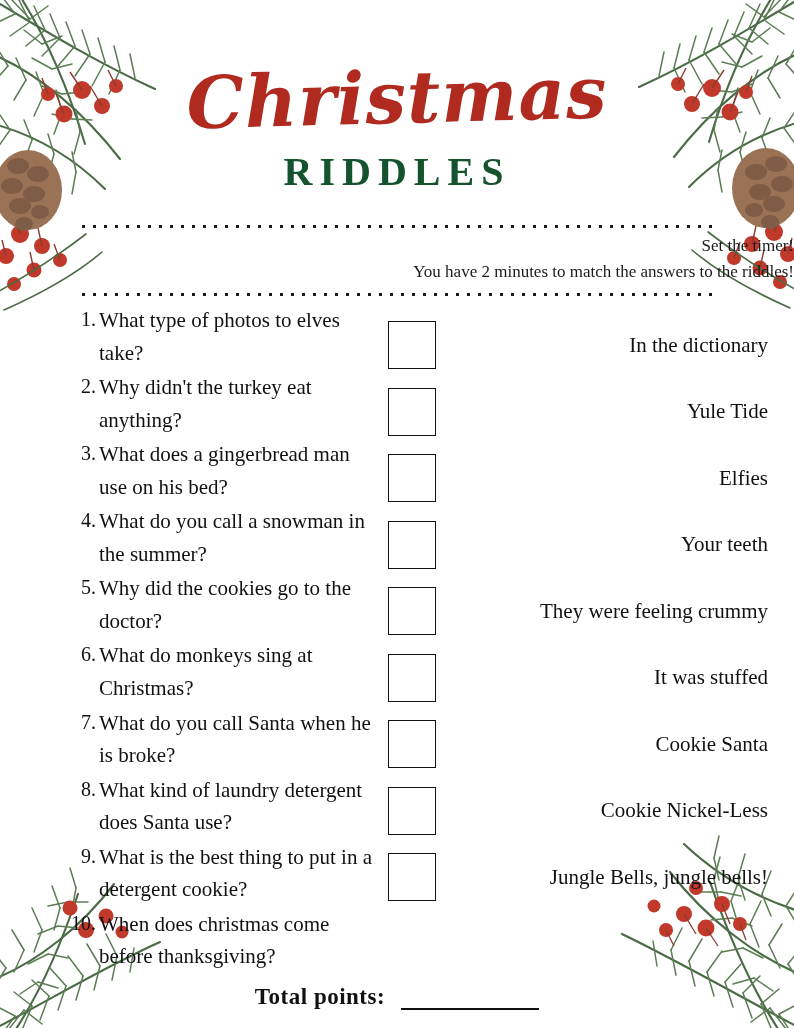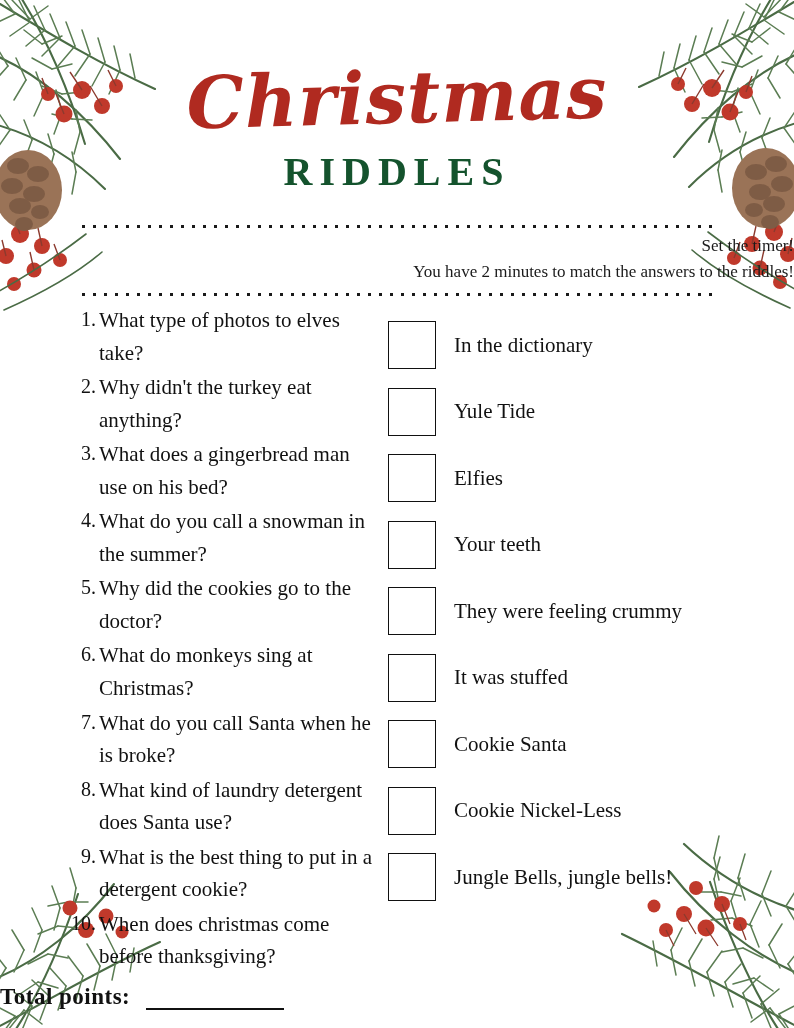--- a/index.html
+++ b/index.html
@@ -122,20 +122,21 @@
   .answers {
     width: 390px;
     padding-left: 10px;
     box-sizing: border-box;
     padding-top: 8px;
   }
   .answer-row {
     display: flex;
     align-items: center;
     height: 66.5px;
+    justify-content: space-between;
   }
   .checkbox {
     width: 48px;
     height: 48px;
     border: 1.8px solid #111;
     background: #fff;
     flex: 0 0 48px;
     box-sizing: border-box;
   }
   .answer-label {
@@ -145,21 +146,21 @@
     line-height: 1.2;
   }
 
   
   .footer {
     position: absolute;
     bottom: 18px;
     left: 0;
     right: 0;
     display: flex;
-    justify-content: flex-start;
+    justify-content: center;
     align-items: flex-end;
     gap: 16px;
   }
   .total-label {
     font-family: "Liberation Serif", serif;
     font-weight: 700;
     font-size: 23px;
     color: #111;
     letter-spacing: 0.5px;
   }

